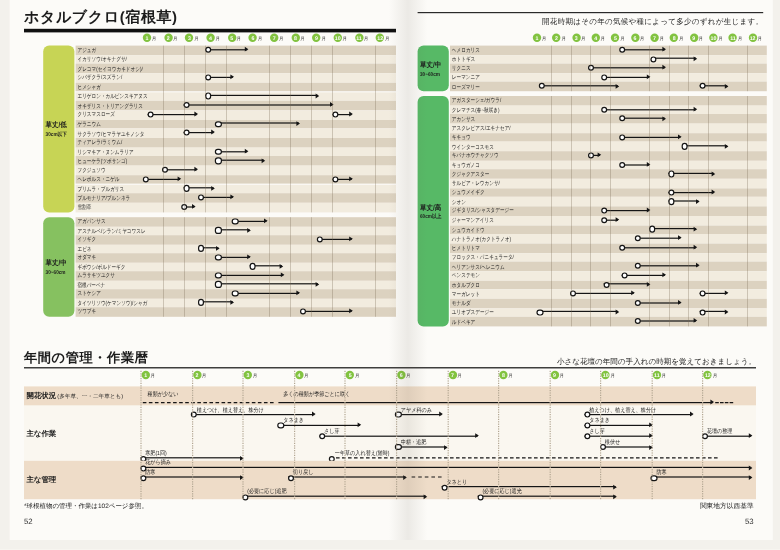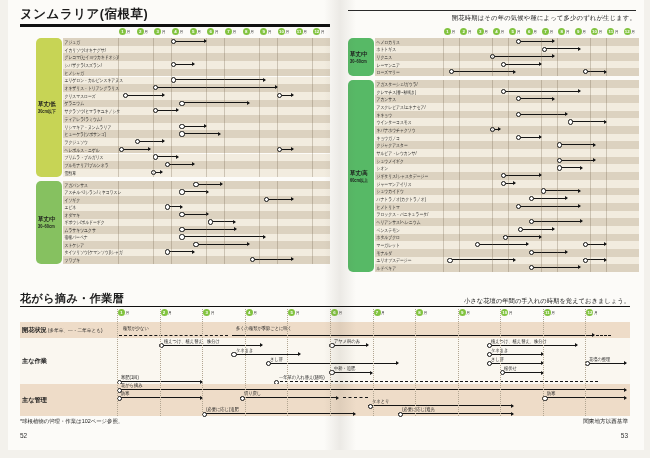--- a/index.html
+++ b/index.html
@@ -53,21 +53,21 @@
   .region-note{position:absolute;right:22px;top:418px;font-size:5.6px;}
   .pageno{position:absolute;top:432px;font-size:6.5px;color:#333;}
   #pnL{left:20px;} #pnR{right:22px;}
 </style>
 </head>
 <body>
 
 <div class="spread"></div>
 
 <div class="page" id="pageL">
-  <div class="title">ヌンムラリア(宿根草)</div>
+  <div class="title">ホタルブクロ(宿根草)</div>
   <div class="title-rule"></div>
 <div class="badge" style="left: 101px; top: 28px;">
       <div class="bc" style="background: rgb(130, 195, 64);">1</div>
       <div class="bm">月</div>
     </div>
     <div class="badge" style="left: 118.667px; top: 28px;">
       <div class="bc" style="background: rgb(130, 195, 64);">2</div>
       <div class="bm">月</div>
     </div>
     <div class="badge" style="left: 136.333px; top: 28px;">
@@ -689,21 +689,21 @@
       <div class="rchart" style="left: 68px; width: 196px;">
         <div class="sp" style="left: 86.5667px; width: 50.6333px; top: 2.84px;">
           <div class="c"></div>
           <div class="a"></div>
         </div>
       </div>
     </div>
     <div class="gridlines" style="left: 97px; top: 80px; width: 196px; height: 192px; background-image: repeating-linear-gradient(to right, rgba(115, 100, 78, 0.3) 0px, rgba(115, 100, 78, 0.3) 0.7px, transparent 0.7px, transparent 16.3333px);"></div>
   </div>
 
-<div class="wc-title">花がら摘み・作業暦</div>
+<div class="wc-title">年間の管理・作業暦</div>
 <div class="wc-note">小さな花壇の年間の手入れの時期を覚えておきましょう。</div>
 <div class="wc-rule"></div>
 <div id="workChart">
     <div class="badge" style="left: 118px; top: 309px;">
       <div class="bc" style="background: rgb(130, 195, 64);">1</div>
       <div class="bm">月</div>
     </div>
     <div class="badge" style="left: 160.583px; top: 309px;">
       <div class="bc" style="background: rgb(130, 195, 64);">2</div>
       <div class="bm">月</div>

